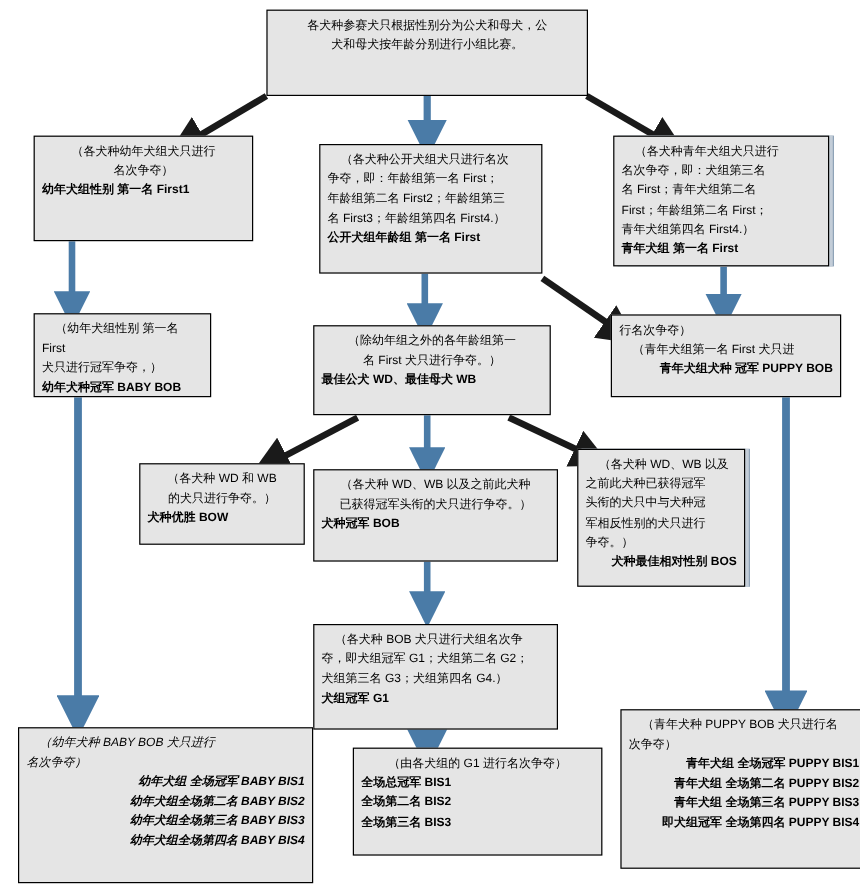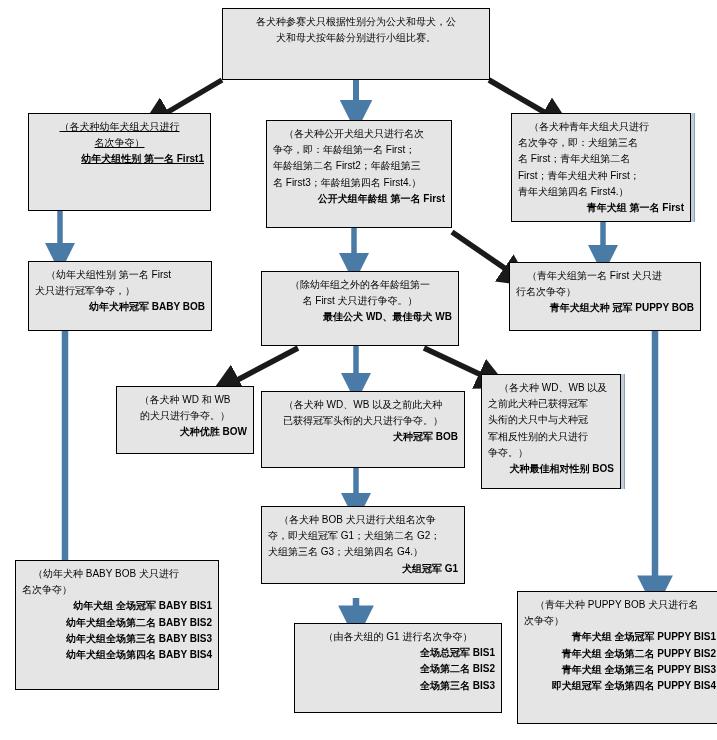--- a/index.html
+++ b/index.html
@@ -40,21 +40,21 @@
   .node .para {
     text-align: left;
     text-indent: 1.1em;
   }
   .node .para.center {
     text-align: center;
     text-indent: 0;
   }
   .node .result {
     font-weight: bold;
-    text-align: right;
+    text-align: left;
     white-space: nowrap;
   }
   .node .result.left {
     text-align: right;
   }
   
   .shadowed {
     box-shadow: 3px 0 0 0 #c3cdd8, 4px 0 0 0 #8fa3b7;
   }
 </style>
@@ -128,58 +128,58 @@
     <g>
       <line x1="655" y1="331" x2="655" y2="591" stroke="#4a7ba7" stroke-width="6.5" marker-end="url(#headBlue)"></line>
     </g>
   </svg>
 
   <div class="node" style="left:222px; top:8px; width:268px; height:72px;">
     <div class="para center">各犬种参赛犬只根据性别分为公犬和母犬，公</div>
     <div class="para center">犬和母犬按年龄分别进行小组比赛。</div>
   </div>
 
-  <div class="node" style="left:28px; top:113px; width:183px; height:98px;text-decoration:underline;">
+  <div class="node" style="left:28px; top:113px; width:183px; height:88px;">
     <div class="para center">（各犬种幼年犬组犬只进行</div>
     <div class="para center">名次争夺）</div>
     <div class="result">幼年犬组性别 第一名 First1</div>
   </div>
 
   <div class="node" style="left:266px; top:120px; width:186px; height:108px;">
     <div class="para">（各犬种公开犬组犬只进行名次</div>
     <div class="para" style="text-indent:0">争夺，即：年龄组第一名 First；</div>
     <div class="para" style="text-indent:0">年龄组第二名 First2；年龄组第三</div>
     <div class="para" style="text-indent:0">名 First3；年龄组第四名 First4.）</div>
     <div class="result">公开犬组年龄组 第一名 First</div>
   </div>
 
   <div class="node shadowed" style="left:511px; top:113px; width:180px; height:109px;">
     <div class="para">（各犬种青年犬组犬只进行</div>
     <div class="para" style="text-indent:0">名次争夺，即：犬组第三名</div>
     <div class="para" style="text-indent:0">名 First；青年犬组第二名</div>
-    <div class="para" style="text-indent:0">First；青年犬组犬种 First；</div>
+    <div class="para" style="text-indent:0">First；年龄组第二名 First；</div>
     <div class="para" style="text-indent:0">青年犬组第四名 First4.）</div>
     <div class="result">青年犬组 第一名 First</div>
   </div>
 
-  <div class="node" style="left:28px; top:261px; width:184px; height:70px;">
+  <div class="node" style="left:28px; top:261px; width:148px; height:70px;">
     <div class="para">（幼年犬组性别 第一名 First</div>
     <div class="para" style="text-indent:0">犬只进行冠军争夺，）</div>
     <div class="result">幼年犬种冠军 BABY BOB</div>
   </div>
 
   <div class="node" style="left:261px; top:271px; width:198px; height:75px;">
     <div class="para center">（除幼年组之外的各年龄组第一</div>
     <div class="para center">名 First 犬只进行争夺。）</div>
     <div class="result">最佳公犬 WD、最佳母犬 WB</div>
   </div>
 
   <div class="node" style="left:509px; top:262px; width:192px; height:69px;">
+    <div class="para" style="text-indent:0">行名次争夺）</div>
     <div class="para">（青年犬组第一名 First 犬只进</div>
-    <div class="para" style="text-indent:0">行名次争夺）</div>
     <div class="result left">青年犬组犬种 冠军 PUPPY BOB</div>
   </div>
 
   <div class="node" style="left:116px; top:386px; width:138px; height:68px;">
     <div class="para center">（各犬种 WD 和 WB</div>
     <div class="para center">的犬只进行争夺。）</div>
     <div class="result">犬种优胜 BOW</div>
   </div>
 
   <div class="node" style="left:261px; top:391px; width:204px; height:77px;">
@@ -190,28 +190,28 @@
 
   <div class="node shadowed" style="left:481px; top:374px; width:140px; height:115px;">
     <div class="para">（各犬种 WD、WB 以及</div>
     <div class="para" style="text-indent:0">之前此犬种已获得冠军</div>
     <div class="para" style="text-indent:0">头衔的犬只中与犬种冠</div>
     <div class="para" style="text-indent:0">军相反性别的犬只进行</div>
     <div class="para" style="text-indent:0">争夺。）</div>
     <div class="result left">犬种最佳相对性别 BOS</div>
   </div>
 
-  <div class="node" style="left:261px; top:506px; width:204px; height:78px;">
+  <div class="node" style="left:261px; top:520px; width:204px; height:88px;">
     <div class="para">（各犬种 BOB 犬只进行犬组名次争</div>
     <div class="para" style="text-indent:0">夺，即犬组冠军 G1；犬组第二名 G2；</div>
     <div class="para" style="text-indent:0">犬组第三名 G3；犬组第四名 G4.）</div>
     <div class="result">犬组冠军 G1</div>
   </div>
 
-  <div class="node" style="left:15px; top:560px; width:204px; height:130px;">
+  <div class="node" style="left:15px; top:606px; width:246px; height:130px;font-style:italic;">
     <div class="para">（幼年犬种 BABY BOB 犬只进行</div>
     <div class="para" style="text-indent:0">名次争夺）</div>
     <div class="result left">幼年犬组 全场冠军  BABY BIS1</div>
     <div class="result left">幼年犬组全场第二名 BABY BIS2</div>
     <div class="result left">幼年犬组全场第三名 BABY BIS3</div>
     <div class="result left">幼年犬组全场第四名 BABY BIS4</div>
   </div>
 
   <div class="node" style="left:261px; top:623px; width:208px; height:90px;margin-left:33px;">
     <div class="para center">（由各犬组的 G1 进行名次争夺）</div>

